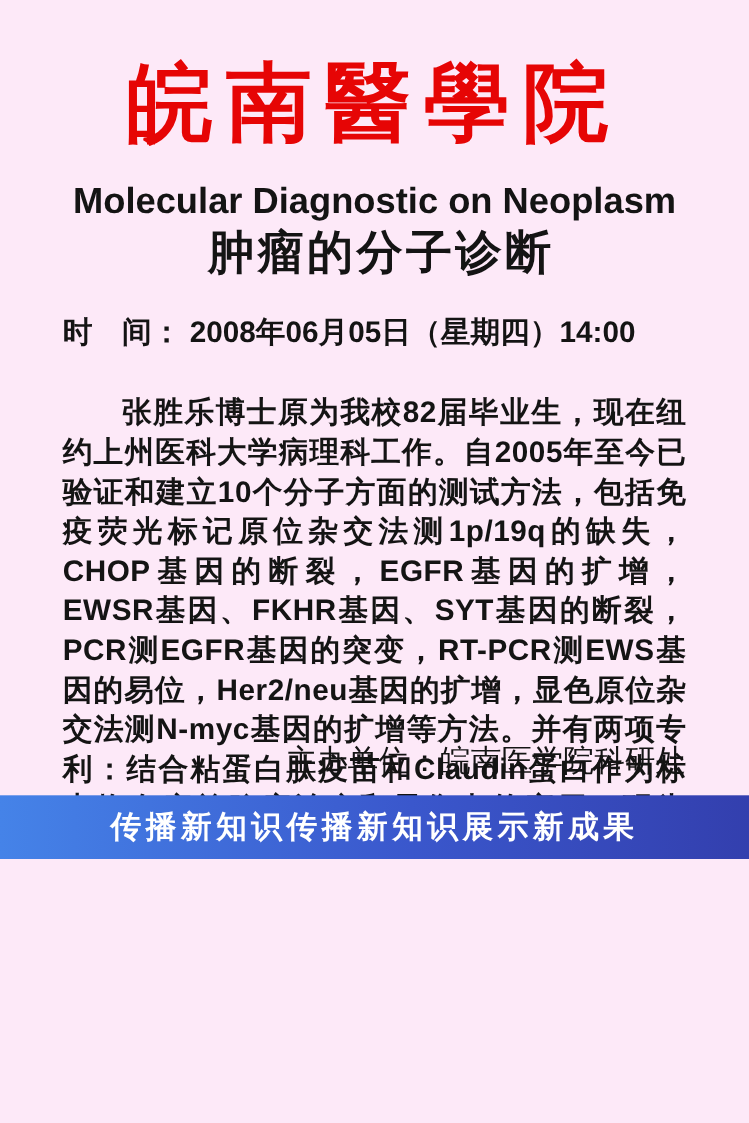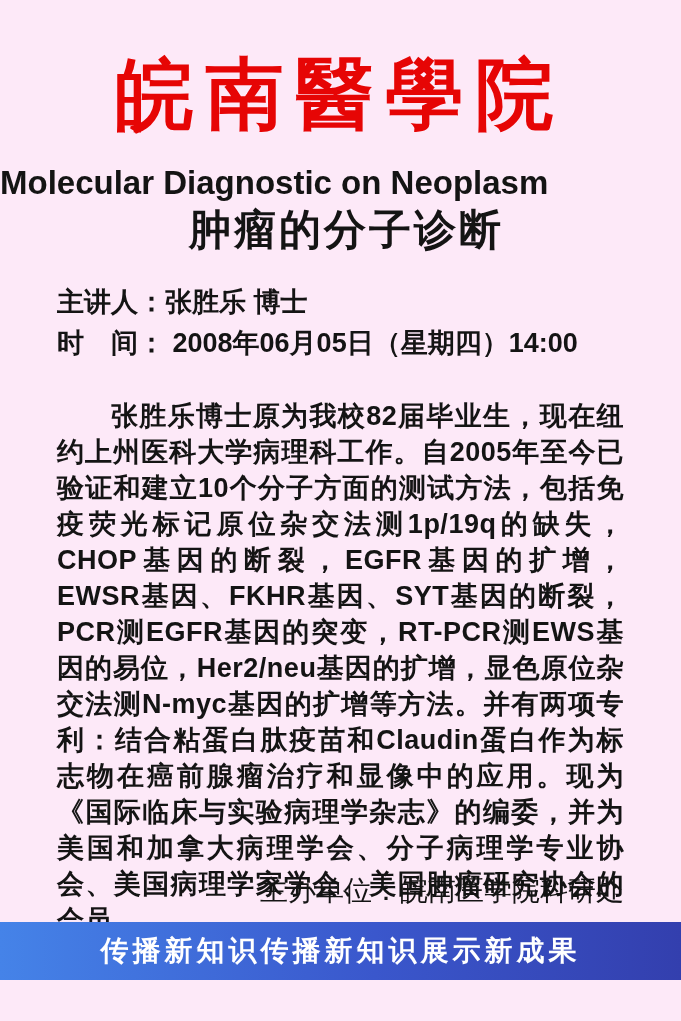--- a/index.html
+++ b/index.html
@@ -13,38 +13,38 @@
   *{margin:0;padding:0;box-sizing:border-box;}
   html,body{width:681px;height:1021px;}
   body{
     background:var(--background);
     font-family:"Liberation Sans","DejaVu Sans",sans-serif;
     color:var(--text);
     overflow:hidden;
   }
   .poster{
     position:relative;
-    width:681px;height:980px;
+    width:681px;height:781px;
     background:var(--background);
     overflow:hidden;
   }
   .school-name{
     padding-top:46px;
     text-align:center;
     font-family:"DejaVu Serif","Liberation Serif",serif;
     font-weight:bold;
     font-size:78px;
     line-height:96px;
     letter-spacing:12px;
     color:var(--accent_red);
     white-space:nowrap;
   }
   .title-en{
     margin-top:22px;
-    text-align:left;
+    text-align:center;
     font-weight:bold;
     font-size:33px;
     line-height:38px;
     white-space:nowrap;
   }
   .title-zh{
     margin-top:4px;
     text-align:center;
     font-weight:bold;
     font-size:42px;
@@ -105,23 +105,20 @@
 <div class="poster">
 
   <div class="school-name">皖南醫學院</div>
 
   <div class="title-en">Molecular Diagnostic on Neoplasm</div>
 
   <div class="title-zh">肿瘤的分子诊断</div>
 
   <div class="info">
     <div class="info-row">
-      <span class="label">主讲人：</span><span>张胜乐 博士</span>
-    </div>
-    <div class="info-row">
       <span class="label">时　间：</span> <span>2008年06月05日（星期四）14:00</span>
     </div>
   </div>
 
   <div class="bio">张胜乐博士原为我校82届毕业生，现在纽约上州医科大学病理科工作。自2005年至今已验证和建立10个分子方面的测试方法，包括免疫荧光标记原位杂交法测1p/19q的缺失，CHOP基因的断裂，EGFR基因的扩增，EWSR基因、FKHR基因、SYT基因的断裂，PCR测EGFR基因的突变，RT-PCR测EWS基因的易位，Her2/neu基因的扩增，显色原位杂交法测N-myc基因的扩增等方法。并有两项专利：结合粘蛋白肽疫苗和Claudin蛋白作为标志物在癌前腺瘤治疗和显像中的应用。现为《国际临床与实验病理学杂志》的编委，并为美国和加拿大病理学会、分子病理学专业协会、美国病理学家学会、美国肿瘤研究协会的会员。</div>
 
   <div class="organizer">主办单位：皖南医学院科研处</div>
 
   <div class="footer-bar">
     <span class="slogan">传播新知识</span>

